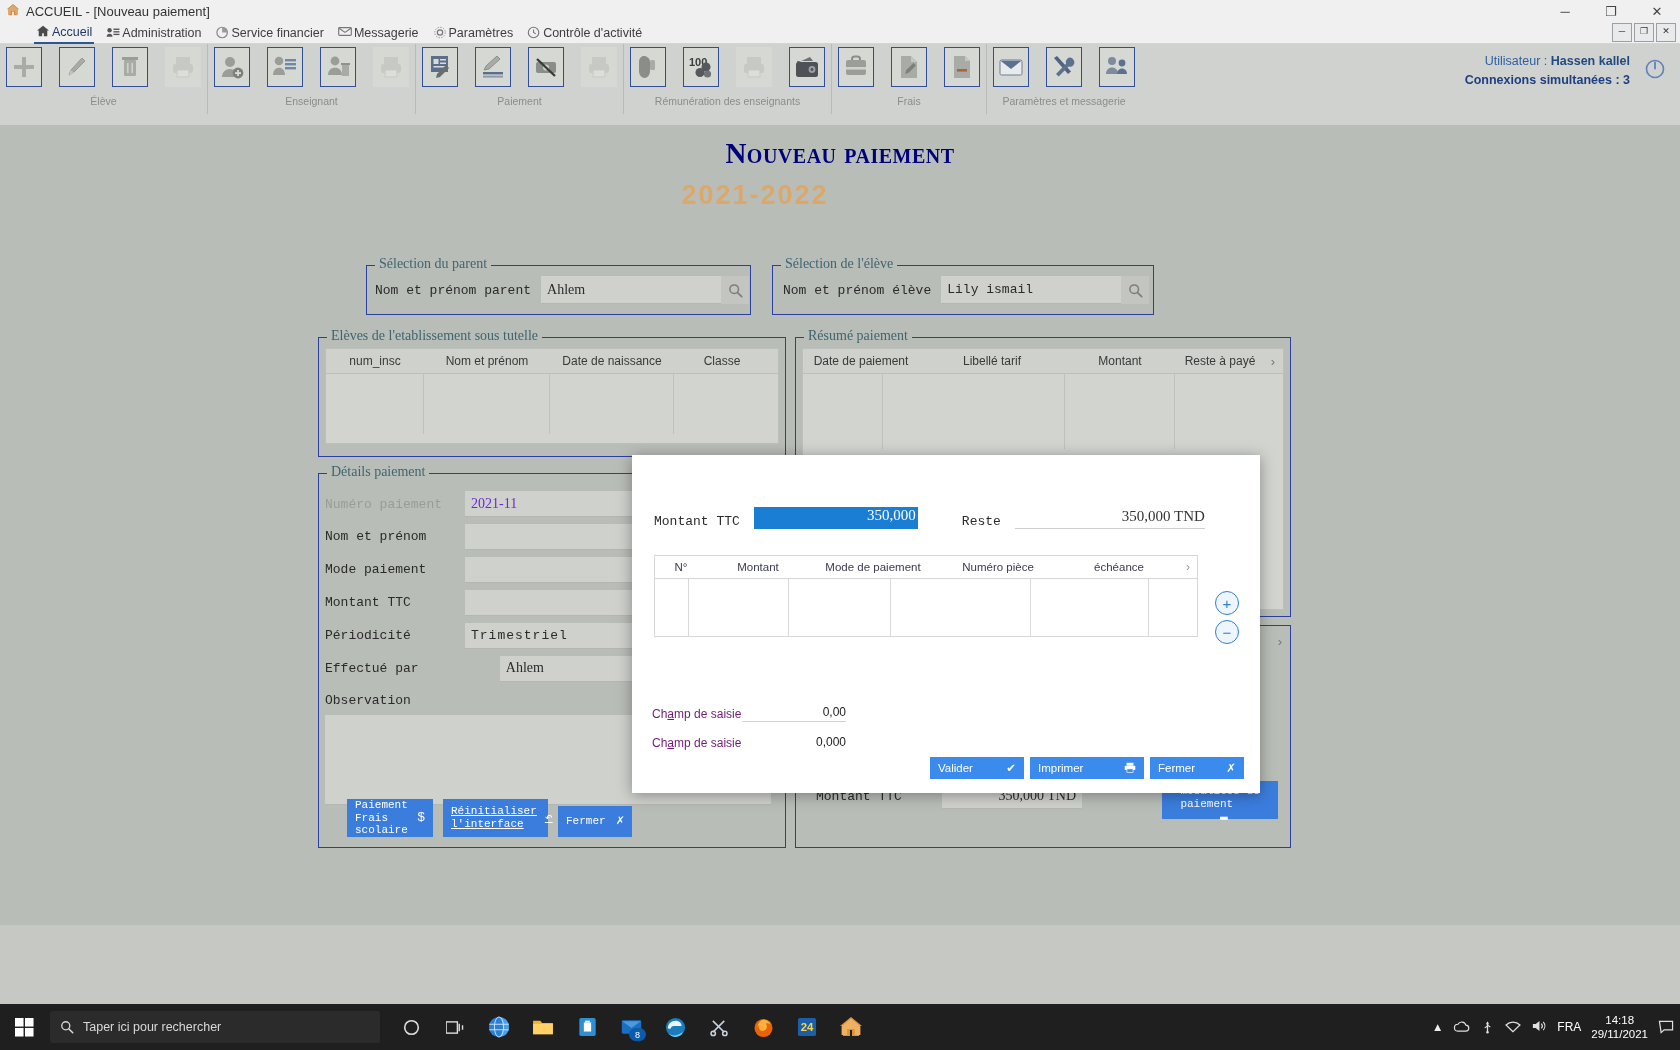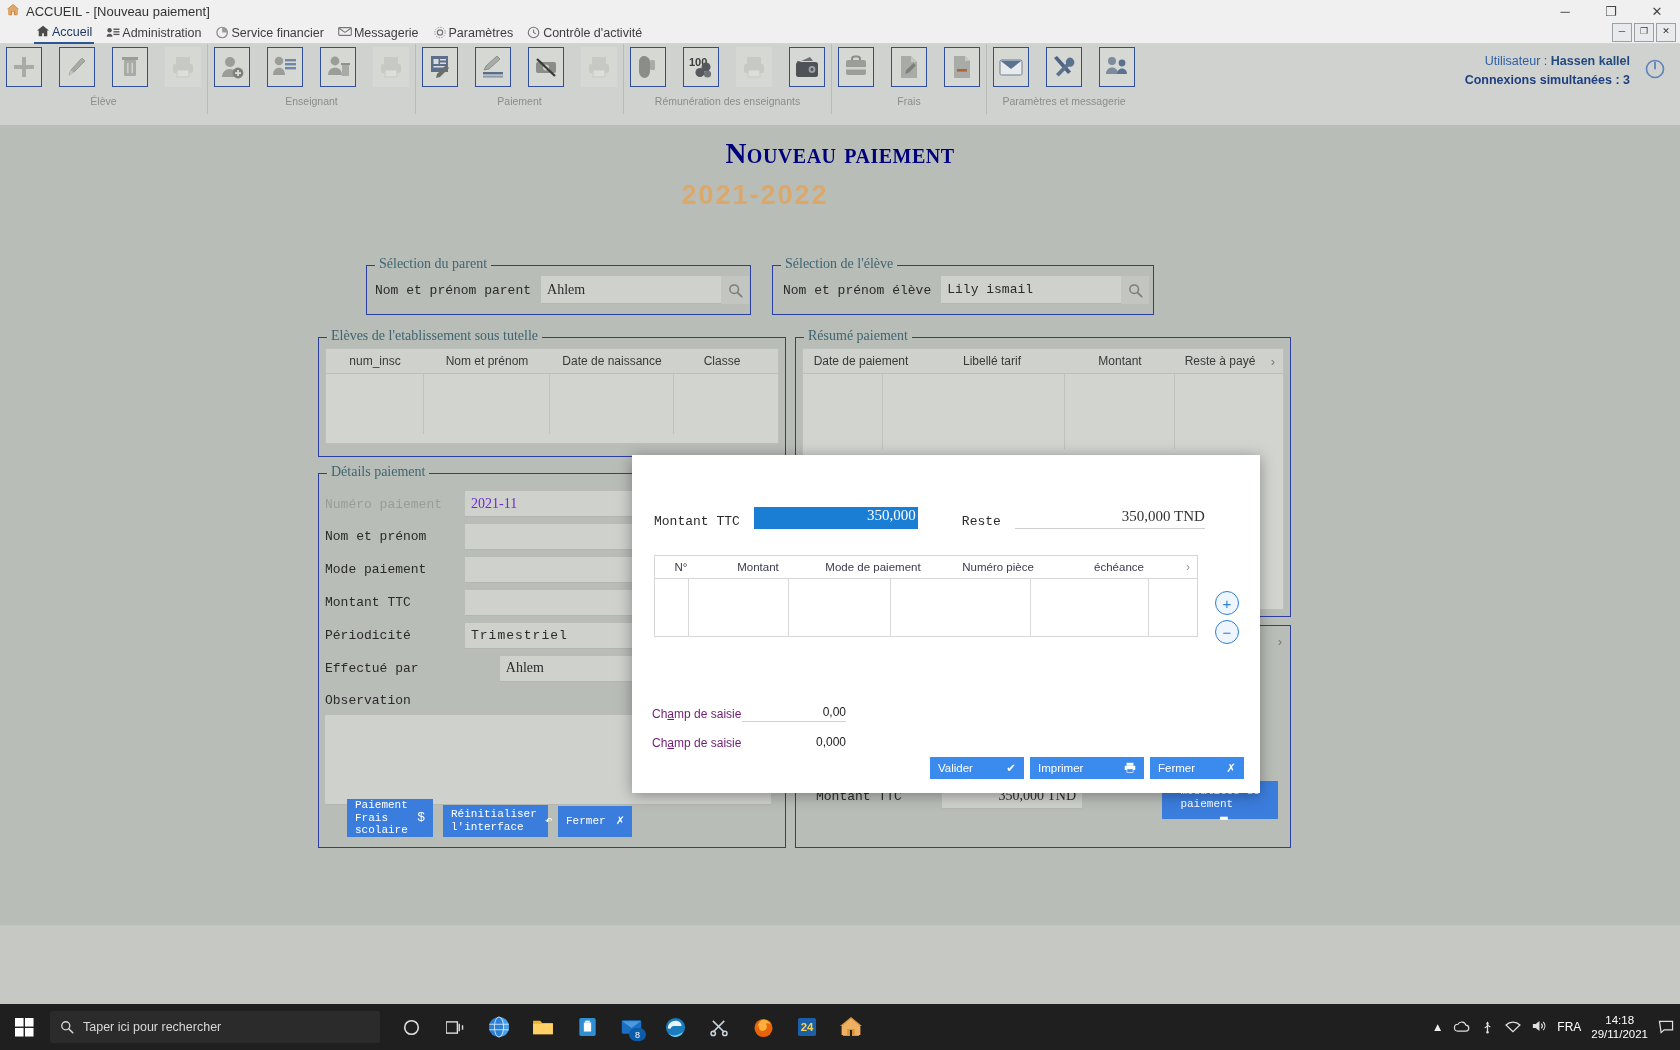--- a/index.html
+++ b/index.html
@@ -593,21 +593,21 @@
         <textarea class="inp" style="width: 446px; height: 90px; resize: none;"></textarea>
       </div>
 
       <div style="position:absolute;left:28px;bottom:10px;display:flex;gap:10px;align-items:flex-end;">
         <div class="btn" style="width:86px;height:38px;">
           <span class="bl" style="white-space:pre-line">Paiement
 Frais
 scolaire</span>
           <span class="bi">$</span>
         </div>
-        <div class="btn" style="width:105px;height:32px;">
+        <div class="btn" style="width:105px;height:38px;text-decoration:underline;">
           <span class="bl" style="white-space:pre-line">Réinitialiser
 l'interface</span>
           <span class="bi">↶</span>
         </div>
         <div class="btn" style="width:74px;height:31px;">
           <span class="bl">Fermer</span>
           <span class="bi">✗</span>
         </div>
       </div>
     </div>

